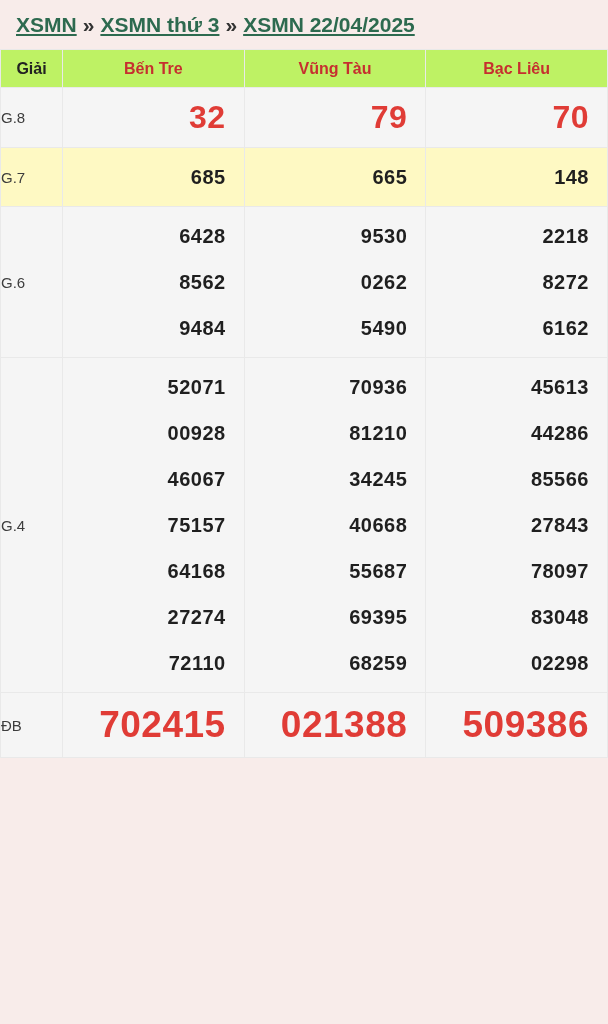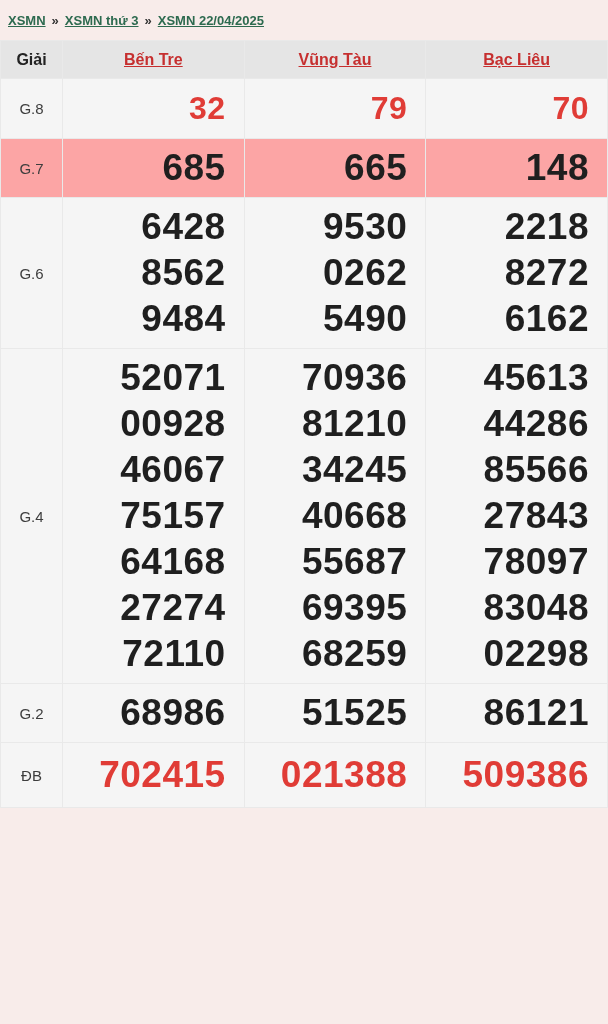--- a/index.html
+++ b/index.html
@@ -5,22 +5,22 @@
   * { margin: 0; padding: 0; box-sizing: border-box; }
   html, body { width: 608px; }
   body {
     background: var(--page-bg, #f8ecea);
     font-family: "Liberation Sans", "DejaVu Sans", sans-serif;
     width: 608px;
     height: 1024px;
     overflow: hidden;
   }
   .breadcrumb {
-    padding: 13px 16px 12px 8px;
-    font-size: 13px;
+    padding: 13px 16px 12px 16px;
+    font-size: 21px;
     font-weight: bold;
     white-space: nowrap;
   }
   .breadcrumb a {
     color: var(--green, #2d6a4f);
     text-decoration: underline;
     cursor: pointer;
   }
   .breadcrumb .sep {
     color: #333;
@@ -33,49 +33,48 @@
     border-collapse: collapse;
     table-layout: fixed;
     background: #fff;
   }
   table.results th, table.results td {
     border: 1px solid var(--border, #e9e9e9);
   }
   col.prize-col { width: 62px; }
   thead th {
     height: 38px;
-    background: #e5e5e5;
+    background: #bef264;
     font-size: 16px;
     text-align: center;
     vertical-align: middle;
   }
   th.prize-head { color: #222; font-weight: bold; }
   a.province-link {
     color: var(--header-red, #c62f2f);
     font-weight: bold;
-    text-decoration: underline;
     cursor: pointer;
   }
   tr.shaded td { background: var(--shaded-bg, #f5f5f5); }
-  tr:not(.shaded) td { background: #fca5a5; }
+  tr:not(.shaded) td { background: #fef9c3; }
   td.prize-label {
-    text-align: center;
+    text-align: left;
     vertical-align: middle;
     font-size: 15px;
     color: #3d3d3d;
   }
   td.num-cell {
     text-align: right;
     vertical-align: middle;
     padding: 6px 18px 6px 0;
   }
   .num {
     font-weight: bold;
     color: #1f1f1f;
-    font-size: 37px;
+    font-size: 20px;
     line-height: 46px;
     letter-spacing: 0.5px;
   }
   tr.style-red .num {
     color: var(--red, #e03c36);
     font-size: 32px;
     line-height: 47px;
   }
   tr.style-special .num {
     color: var(--red, #e03c36);
@@ -171,32 +170,20 @@
         <td class="num-cell">
           <div class="num">45613</div>
           <div class="num">44286</div>
           <div class="num">85566</div>
           <div class="num">27843</div>
           <div class="num">78097</div>
           <div class="num">83048</div>
           <div class="num">02298</div>
         </td>
       </tr>
-      <tr class="shaded style-normal">
-        <td class="prize-label">G.2</td>
-        <td class="num-cell">
-          <div class="num">68986</div>
-        </td>
-        <td class="num-cell">
-          <div class="num">51525</div>
-        </td>
-        <td class="num-cell">
-          <div class="num">86121</div>
-        </td>
-      </tr>
       <tr class="shaded style-special">
         <td class="prize-label">ĐB</td>
         <td class="num-cell">
           <div class="num">702415</div>
         </td>
         <td class="num-cell">
           <div class="num">021388</div>
         </td>
         <td class="num-cell">
           <div class="num">509386</div>

